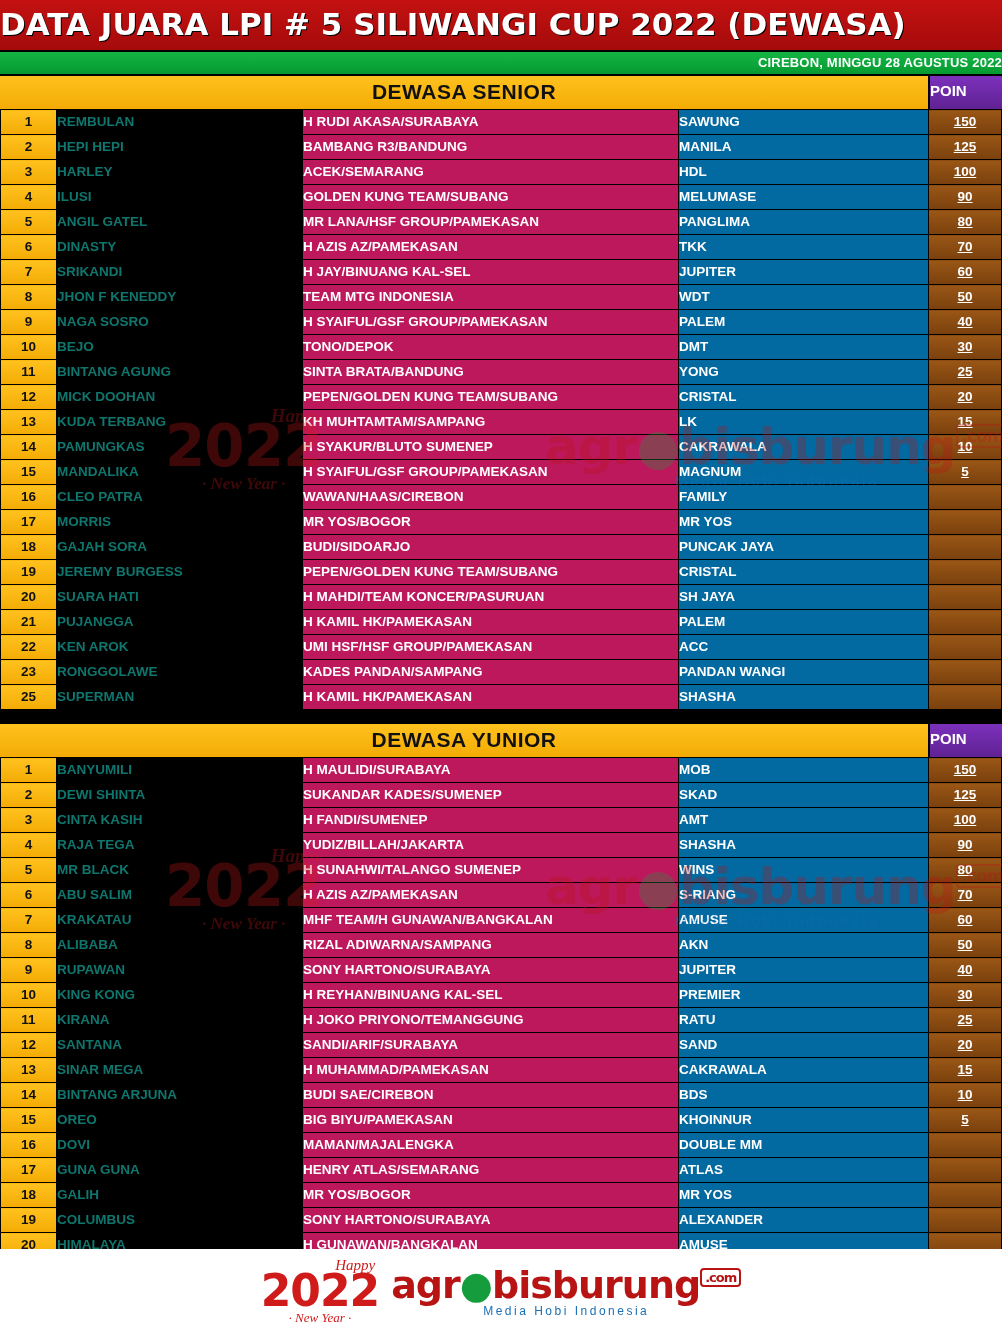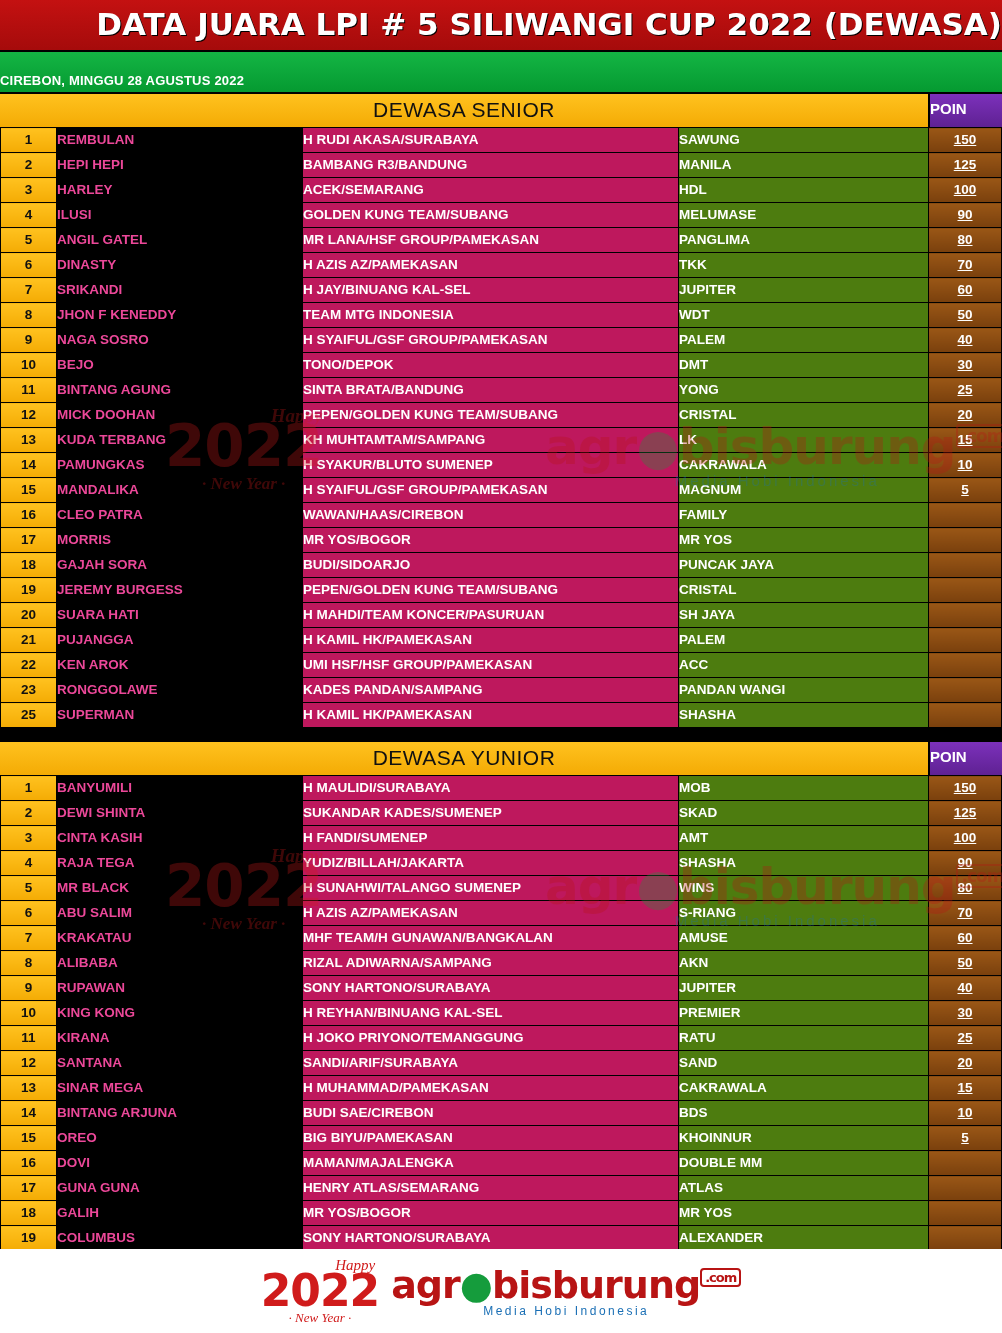--- a/index.html
+++ b/index.html
@@ -19,38 +19,38 @@
     width: 1002px;
     height: 1333px;
     background: #000;
     box-sizing: border-box;
     padding: 0;
   }
   
   .title-bar {
     background: #b80d0d;
     background: linear-gradient(180deg,#c41111 0%, #a50b0b 100%);
-    text-align: right;
+    text-align: left;
     padding: 6px 0 8px 0;
     border-bottom: 2px solid #000;
   }
   .title-bar .title {
     font-size: 31px;
     font-weight: bold;
     letter-spacing: 0px;
     color: #ffffff;
     font-family: "DejaVu Sans", sans-serif;
     text-shadow: 1px 1px 0 #000;
     white-space: nowrap;
   }
   .subtitle-bar {
     background: #0aa33a;
     background: linear-gradient(180deg,#14b544 0%, #059a31 100%);
-    text-align: left;
-    padding: 21px 0 4px 0;
+    text-align: right;
+    padding: 3px 0 4px 0;
   }
   .subtitle-bar .subtitle {
     font-size: 13px;
     font-weight: bold;
     color: #ffffff;
     letter-spacing: .2px;
   }
   
   .section-head {
     display: flex;
@@ -58,21 +58,21 @@
     background: #000;
     margin-top: 2px;
   }
   .section-head .sh-title {
     flex: 1 1 auto;
     background: #fdb813;
     background: linear-gradient(180deg,#ffc21f 0%, #f4ab04 100%);
     color: #111;
     text-align: center;
     font-size: 21px;
-    font-weight: normal;
+    font-weight: bold;
     padding: 4px 0 5px 0;
     letter-spacing: .5px;
   }
   .section-head .sh-poin {
     flex: 0 0 72px;
     background: #6e2aa8;
     background: linear-gradient(180deg,#7c31bb 0%, #5f2193 100%);
     color: #fff;
     text-align: left;
     font-size: 15px;
@@ -100,31 +100,31 @@
   td.c-no {
     width: 55px;
     background: #fdb813;
     background: linear-gradient(180deg,#ffc21f 0%, #f4ab04 100%);
     color: #111;
     text-align: center;
   }
   td.c-name {
     width: 245px;
     background: #000;
-    color: #ec4899;
+    color: #0f766e;
     padding-left: 8px;
   }
   td.c-owner {
     width: 375px;
     background: #be185d;
     color: #fff;
     padding-left: 8px;
   }
   td.c-team {
-    background: #4d7c0f;
+    background: #0369a1;
     color: #fff;
     padding-left: 8px;
   }
   td.c-poin {
     width: 72px;
     background: #8a4b12;
     background: linear-gradient(180deg,#9a5716 0%, #7a400d 100%);
     color: #fff;
     text-align: center;
     text-decoration: underline;

